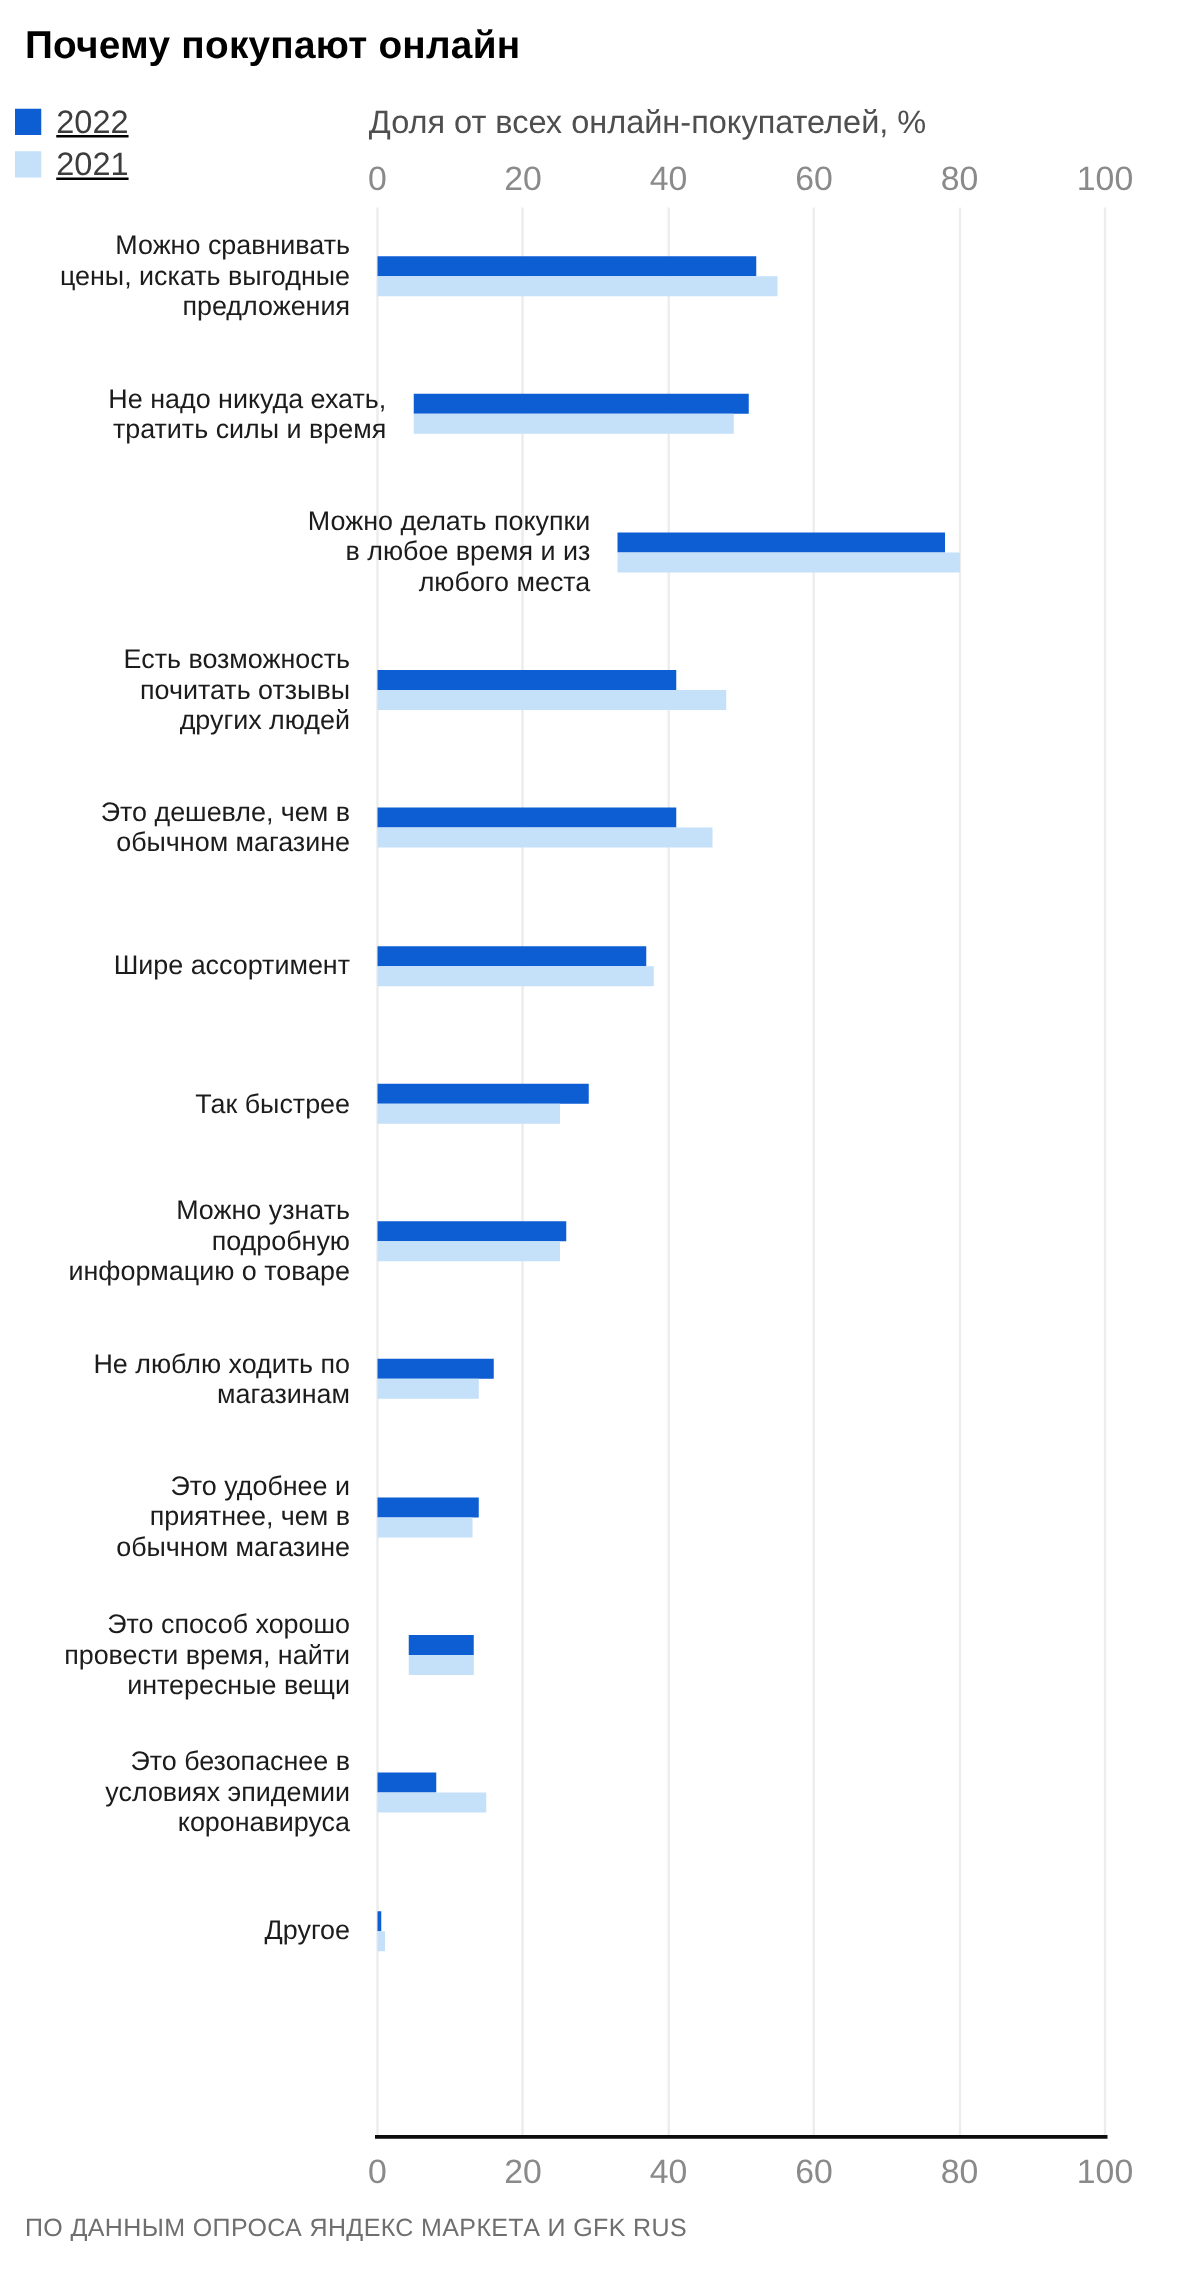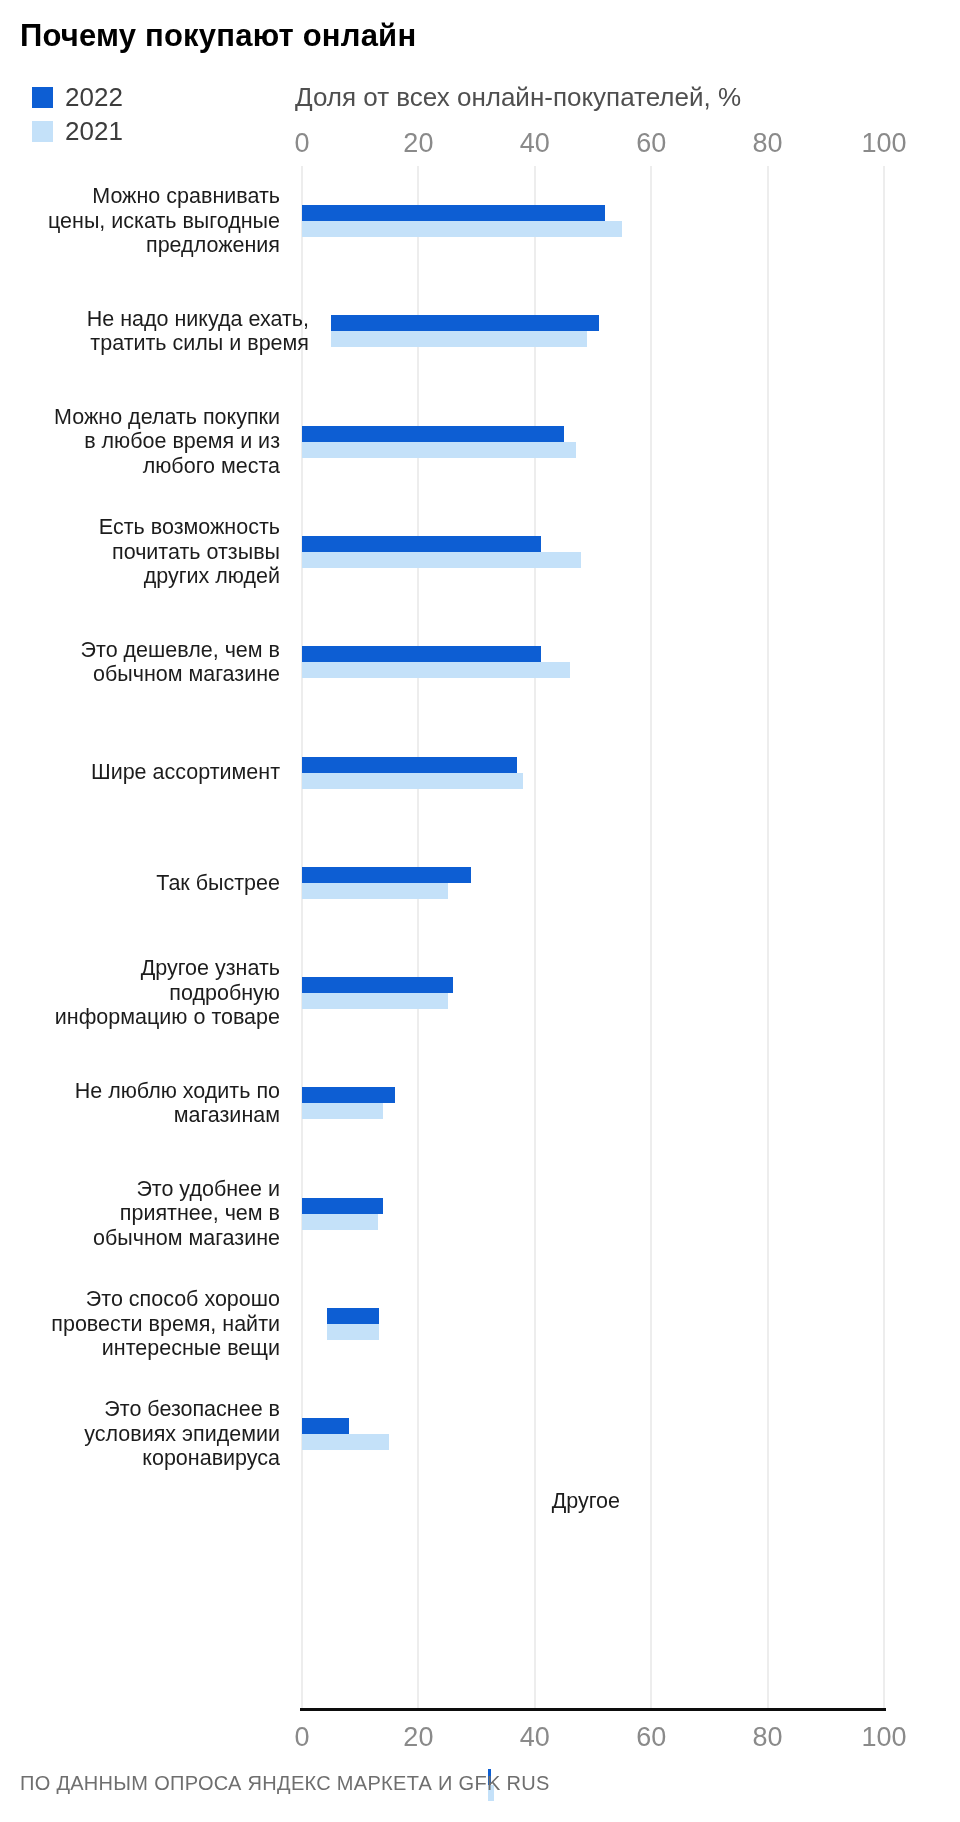--- a/index.html
+++ b/index.html
@@ -8,21 +8,21 @@
     width:960px;height:1822px;
     background:#ffffff;
     font-family:"Liberation Sans", sans-serif;
     overflow:hidden;
   }
   .title{
     position:absolute;left:20px;top:18px;
     font-size:31px;font-weight:700;color:#000;
     letter-spacing:.2px;
   }
-  .legend{position:absolute;left:32px;top:80px;}
+  .legend{position:absolute;left:12px;top:80px;text-decoration:underline;}
   .legend-item{display:flex;align-items:center;height:34px;}
   .legend-swatch{width:21px;height:21px;margin-right:12px;flex:0 0 auto;}
   .legend-label{font-size:26px;color:#3d3d3d;}
   .subtitle{
     position:absolute;left:295px;top:82px;
     font-size:26px;color:#4f4f4f;
   }
   .tick-row{position:absolute;left:0;top:0;width:960px;height:32px;}
   .tick-label{
     position:absolute;transform:translateX(-50%);
@@ -89,21 +89,21 @@
           <div class="bar" style="width: 320.1px; background: rgb(196, 225, 249);"></div>
         </div>
       </div>
       <div class="row" style="height: 110.286px; padding-left: 29px;">
         <div class="cat-label">Не надо никуда ехать, тратить силы и время</div>
         <div class="bars">
           <div class="bar" style="width: 267.72px; background: rgb(13, 94, 211);"></div>
           <div class="bar" style="width: 256.08px; background: rgb(196, 225, 249);"></div>
         </div>
       </div>
-      <div class="row" style="height: 110.286px;">
+      <div class="row" style="height: 110.286px; justify-content: center;">
         <div class="cat-label">Можно делать покупки в любое время и из любого места</div>
         <div class="bars">
           <div class="bar" style="width: 261.9px; background: rgb(13, 94, 211);"></div>
           <div class="bar" style="width: 273.54px; background: rgb(196, 225, 249);"></div>
         </div>
       </div>
       <div class="row" style="height: 110.286px;">
         <div class="cat-label">Есть возможность почитать отзывы других людей</div>
         <div class="bars">
           <div class="bar" style="width: 238.62px; background: rgb(13, 94, 211);"></div>
@@ -125,21 +125,21 @@
         </div>
       </div>
       <div class="row" style="height: 110.286px;">
         <div class="cat-label">Так быстрее</div>
         <div class="bars">
           <div class="bar" style="width: 168.78px; background: rgb(13, 94, 211);"></div>
           <div class="bar" style="width: 145.5px; background: rgb(196, 225, 249);"></div>
         </div>
       </div>
       <div class="row" style="height: 110.286px;">
-        <div class="cat-label">Другое узнать подробную информацию о товаре</div>
+        <div class="cat-label">Можно узнать подробную информацию о товаре</div>
         <div class="bars">
           <div class="bar" style="width: 151.32px; background: rgb(13, 94, 211);"></div>
           <div class="bar" style="width: 145.5px; background: rgb(196, 225, 249);"></div>
         </div>
       </div>
       <div class="row" style="height: 110.286px;">
         <div class="cat-label">Не люблю ходить по магазинам</div>
         <div class="bars">
           <div class="bar" style="width: 93.12px; background: rgb(13, 94, 211);"></div>
           <div class="bar" style="width: 81.48px; background: rgb(196, 225, 249);"></div>
@@ -159,21 +159,21 @@
           <div class="bar" style="width: 52.38px; background: rgb(196, 225, 249);"></div>
         </div>
       </div>
       <div class="row" style="height: 110.286px;">
         <div class="cat-label">Это безопаснее в условиях эпидемии коронавируса</div>
         <div class="bars">
           <div class="bar" style="width: 46.56px; background: rgb(13, 94, 211);"></div>
           <div class="bar" style="width: 87.3px; background: rgb(196, 225, 249);"></div>
         </div>
       </div>
-      <div class="row" style="height: 110.286px; flex-direction: column;">
+      <div class="row" style="height: 110.286px;">
         <div class="cat-label">Другое</div>
         <div class="bars">
           <div class="bar" style="width: 2.91px; background: rgb(13, 94, 211);"></div>
           <div class="bar" style="width: 5.82px; background: rgb(196, 225, 249);"></div>
         </div>
       </div>
     </div>
 
   <div class="axis-line" id="axis-bottom" style="left: 300px; width: 586px; top: 1708px; background: rgb(13, 13, 13);"></div>
 

